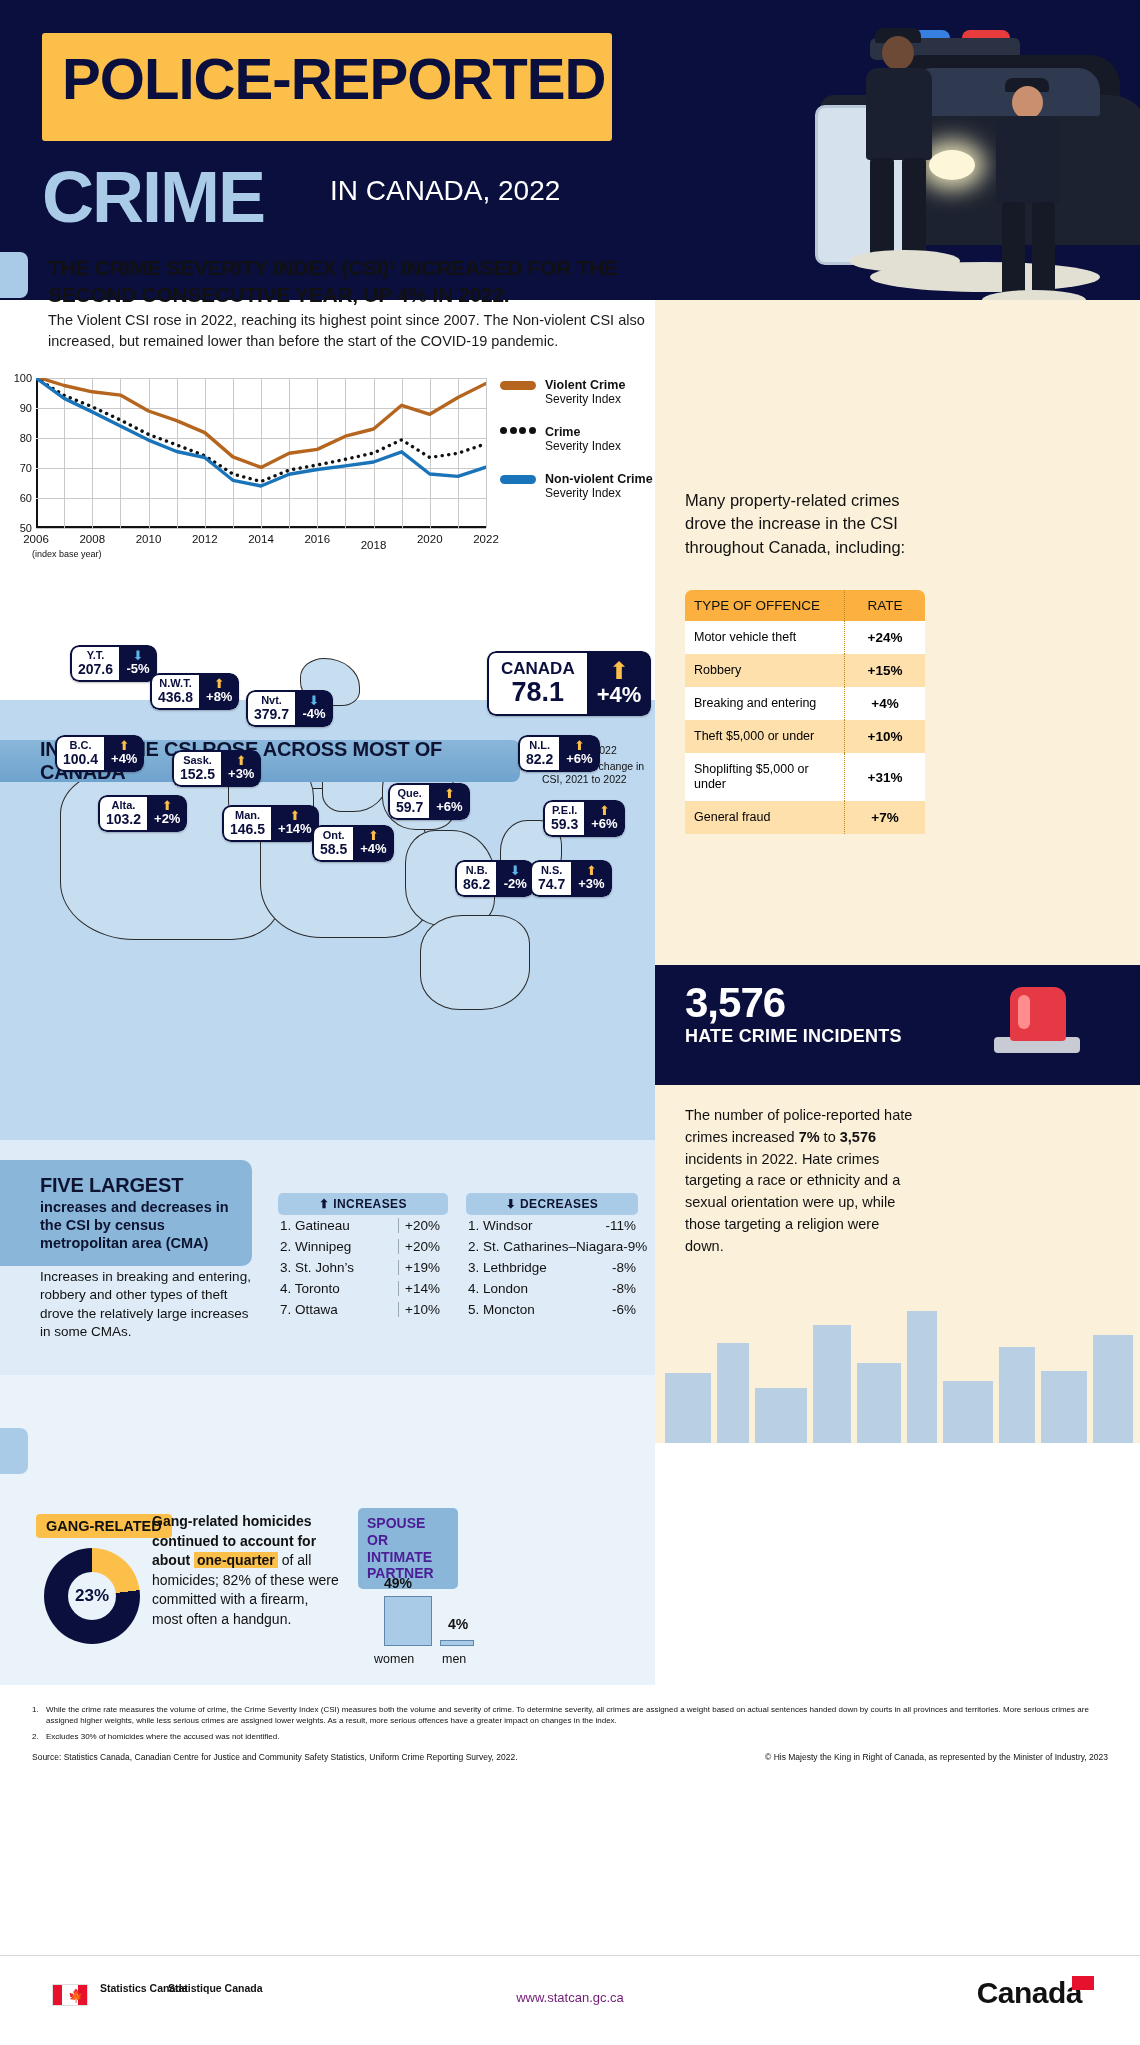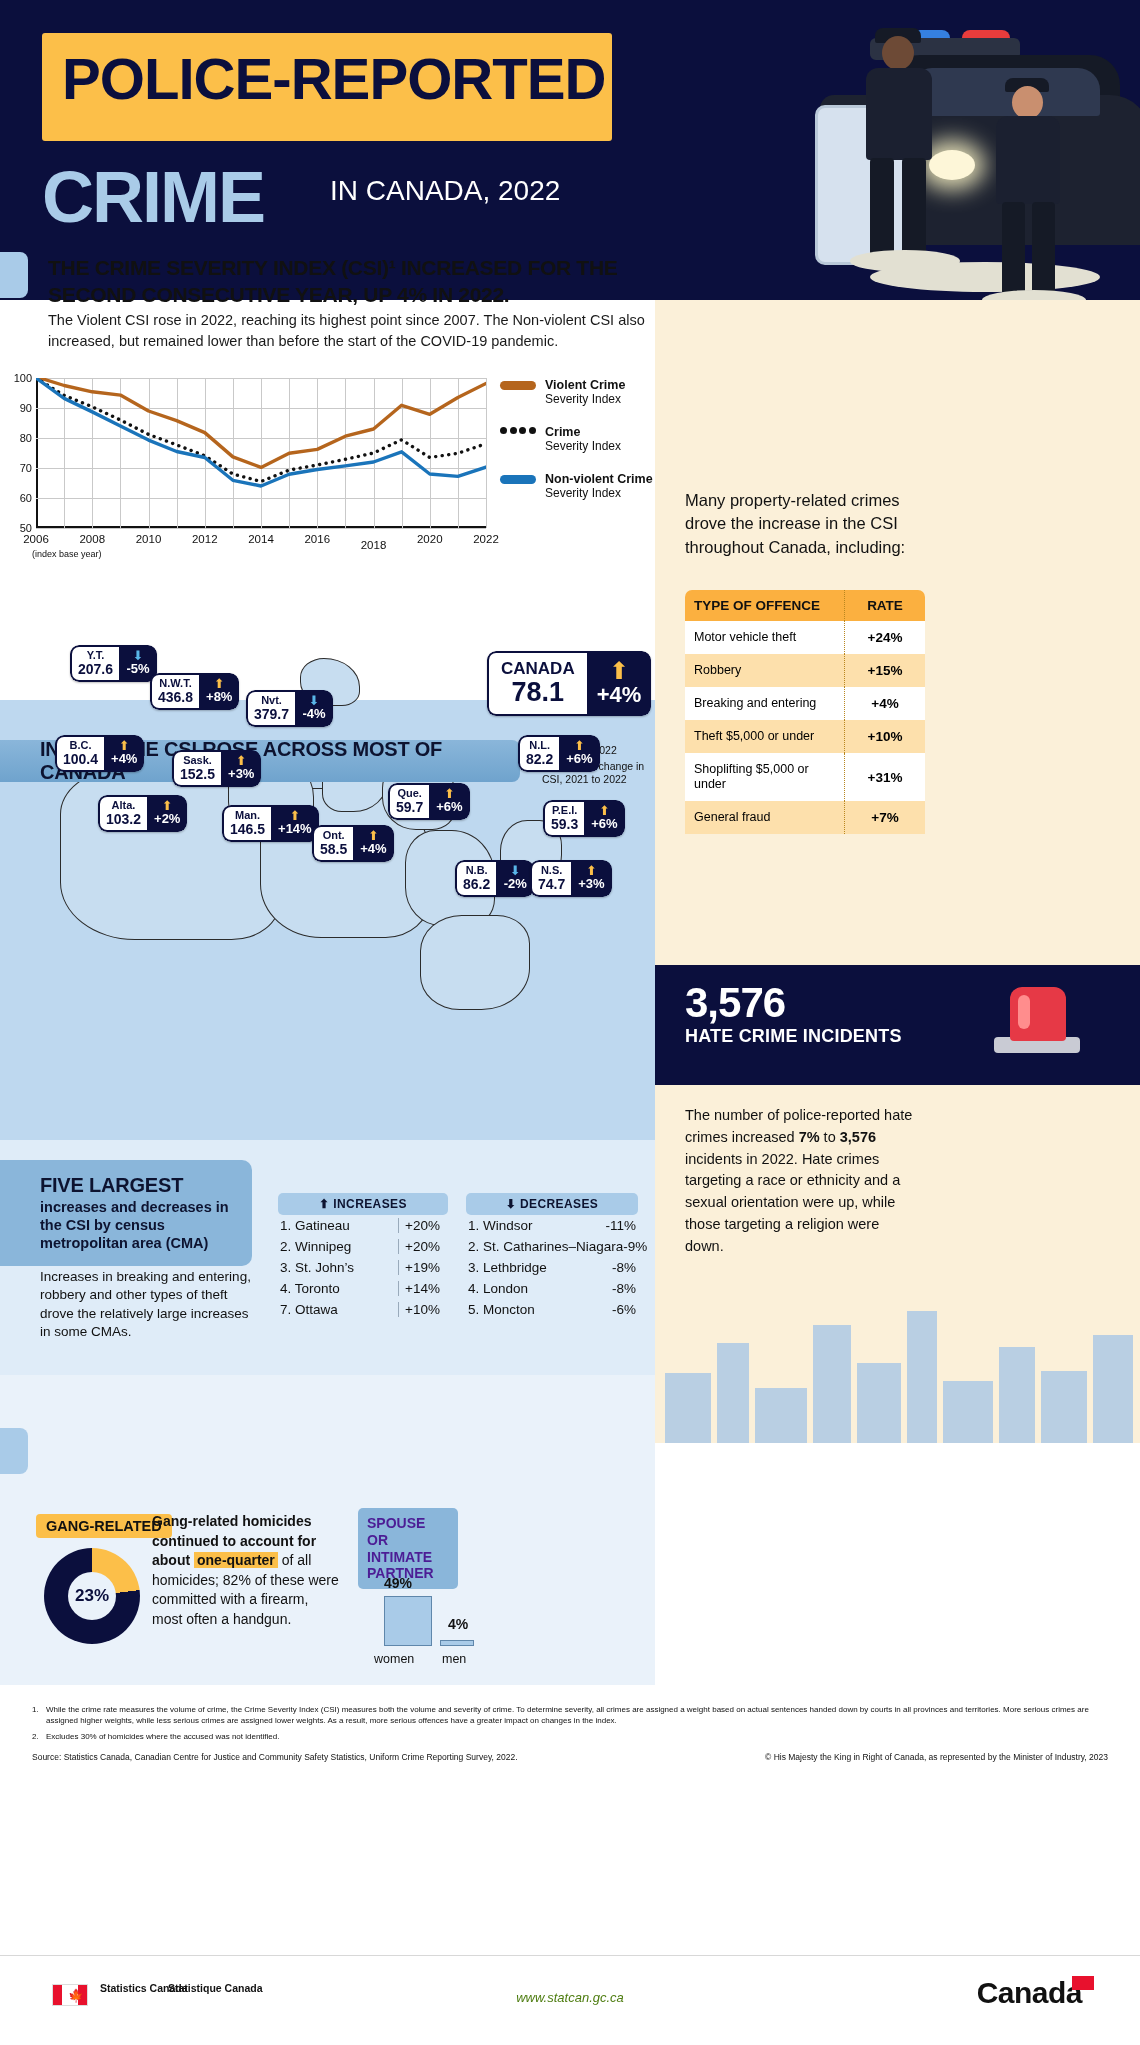--- a/index.html
+++ b/index.html
@@ -91,21 +91,21 @@
   .leg-t2 { font-size:12px; color:#111; line-height:1.2; }
 
   
   .cream { position:absolute; left:655px; top:300px; width:485px; height:1143px; background:#fbf0d9; }
   .cream-lead {
     position:absolute; left:30px; top:160px; width:250px;
     font-size:16.5px; font-weight:normal; color:#111; line-height:1.42;margin-top:29px;
   }
   .off-table { position:absolute; left:30px; top:290px; width:240px; }
   .ot-head { display:flex; background:#fbb040; border-radius:7px 7px 0 0; }
-  .ot-head div { font-size:13.5px; font-weight:bold; color:#111; padding:8px 9px; }
+  .ot-head div { font-size:13.5px; font-weight:normal; color:#111; padding:8px 9px; }
   .ot-c1 { width:160px; border-right:1.5px dotted #b9871f; }
   .ot-c2 { width:80px; text-align:center; }
   .ot-row { display:flex; align-items:stretch; }
   .ot-row .ot-c1 { font-size:12.5px; font-weight:normal; padding:9px; display:flex; align-items:center; line-height:1.2;}
   .ot-row .ot-c2 { font-size:13.5px; font-weight:bold; display:flex; align-items:center; justify-content:center; }
   .ot-row.odd { background:#ffffff; }
   .ot-row.even { background:#fde0ac; }
   .ot-row:last-child .ot-c1 { border-radius:0 0 0 7px; }
   .ot-row:last-child .ot-c2 { border-radius:0 0 7px 0; }
 
@@ -221,21 +221,21 @@
   .note-row { display:flex; font-size:8px; color:#111; line-height:1.35; margin-bottom:5px;}
   .note-n { width:14px; flex:none;}
   .src { font-size:8.5px; color:#111; margin-top:10px; display:flex; justify-content:space-between; }
   .footer { position:absolute; left:0; top:1955px; width:1140px; height:90px; background:#fff; border-top:1px solid #d8d8d8;}
   .flag { position:absolute; left:52px; top:28px; width:36px; height:22px; background:#fff; border:1px solid #ddd;}
   .flag-l { position:absolute; left:0; top:0; width:9px; height:20px; background:#e8112d;}
   .flag-r { position:absolute; right:0; top:0; width:9px; height:20px; background:#e8112d;}
   .flag-leaf { position:absolute; left:15px; top:4px; font-size:13px; color:#e8112d; line-height:1;}
   .statcan { position:absolute; left:100px; top:26px; font-size:10.5px; font-weight:bold; color:#111; line-height:1.25;}
   .statcan2 { position:absolute; left:168px; top:26px; font-size:10.5px; font-weight:bold; color:#111; line-height:1.25;}
-  .weburl { position:absolute; left:0; right:0; top:34px; text-align:center; font-size:13px; color:#4d7c0f;font-style:italic;}
+  .weburl { position:absolute; left:0; right:0; top:34px; text-align:center; font-size:13px; color:#701a75;}
   .canada-word { position:absolute; right:58px; top:20px; font-size:30px; font-weight:bold; color:#111; letter-spacing:-.5px;}
   .canada-flag { position:absolute; right:46px; top:20px; width:22px; height:14px; background:#e8112d;}
 </style>
 </head>
 <body>
 
 <div class="page">
 
   <div class="header">
     <div class="police-scene">

